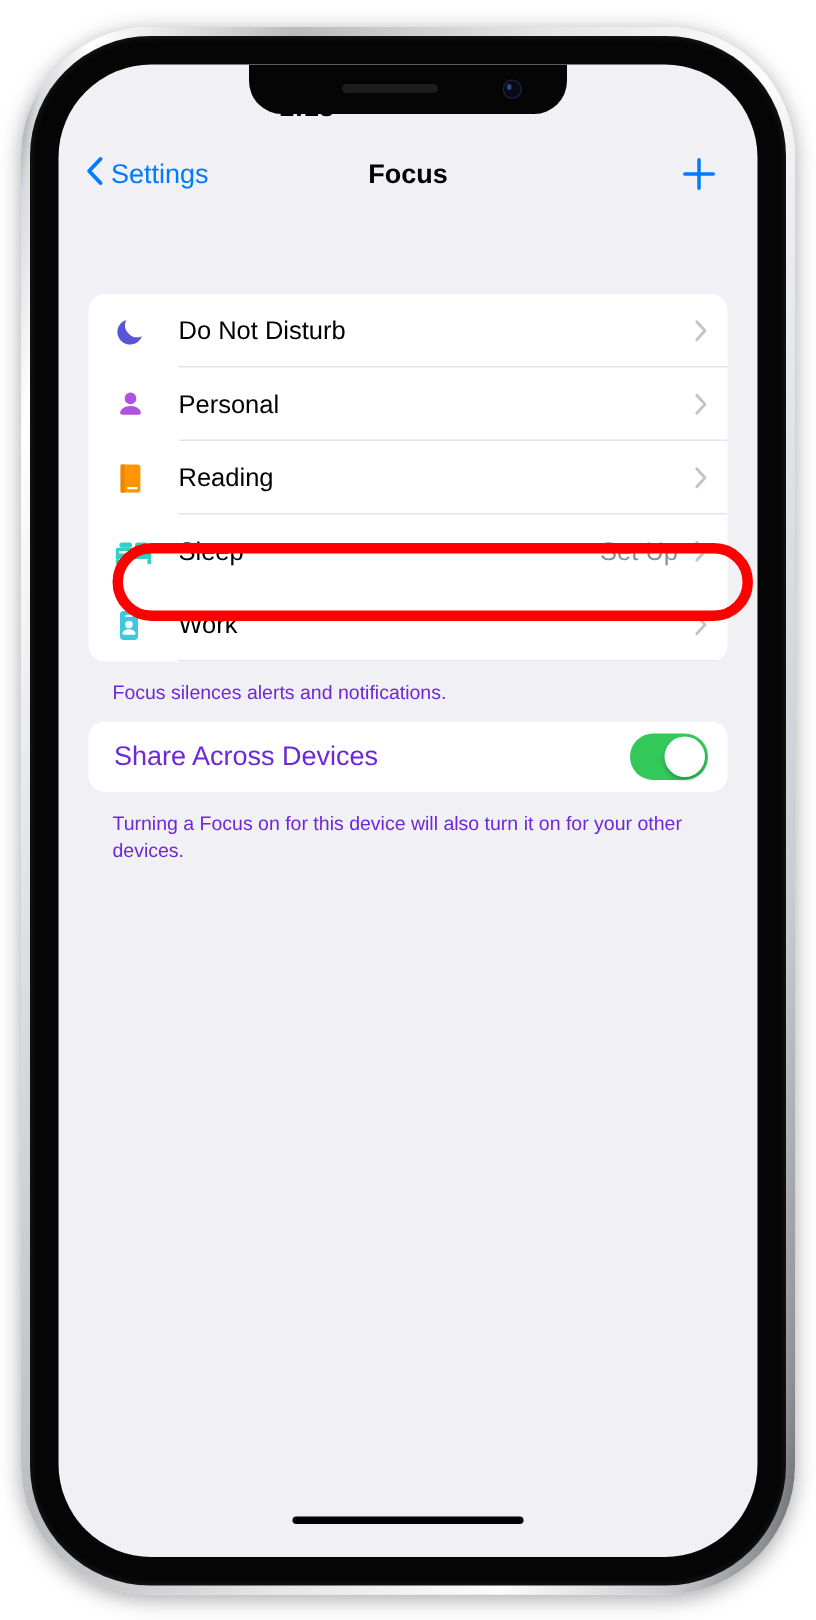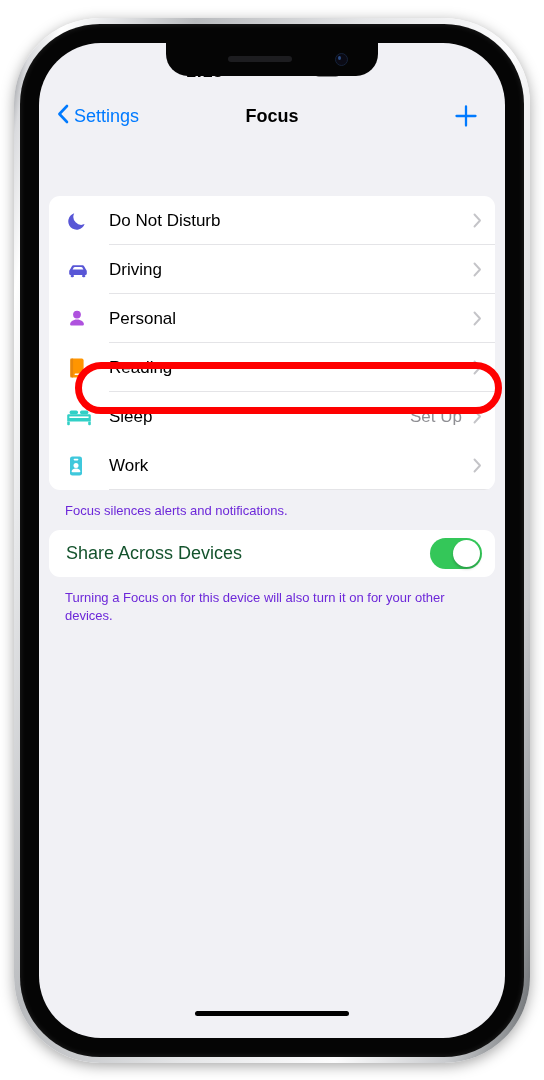--- a/index.html
+++ b/index.html
@@ -156,21 +156,21 @@
     line-height: 0;
   }
 
   
   #content {
     position: absolute;
     top: 100px;
     left: 0;
     right: 0;
     bottom: 0;
-    padding: 0 10px;
+    padding: 0 20px;
     box-sizing: border-box;
   }
   .card {
     background: #ffffff;
     border-radius: 11px;
     overflow: hidden;
   }
   #focus-card { margin-top: 53px; }
 
   .row {
@@ -228,21 +228,21 @@
   #share-card { margin-top: 11px; }
   #share-row {
     display: flex;
     align-items: center;
     height: 47px;
     padding: 0 13px 0 17px;
     box-sizing: border-box;
   }
   #share-label {
     font-size: 18px;
-    color: #14532d;
+    color: #6d28d9;
     flex: 1;
   }
   .switch {
     width: 52px;
     height: 31px;
     border-radius: 16px;
     background: #34c759;
     position: relative;
     flex: none;
   }
@@ -356,37 +356,20 @@
             </div>
             <div class="row-label">Do Not Disturb</div>
             <div class="chevron">
               <svg width="9" height="15" viewBox="0 0 9 15">
                   <path d="M1.5 1.5L7 7.5 1.5 13.5" stroke="#c4c4c8" stroke-width="1.9" fill="none" stroke-linecap="round" stroke-linejoin="round"></path>
                 </svg>
             </div>
             <div class="divider"></div>
           </div>
 
-          <div class="row">
-            <div class="row-icon">
-              <svg width="24" height="24" viewBox="0 0 24 24">
-                <path d="M3.2 13.4c0-1 .5-1.6 1-2.2l1.4-2.5C6.1 7.8 6.9 7.3 8 7.3h8c1.1 0 1.9.5 2.4 1.4l1.4 2.5c.5.6 1 1.2 1 2.2v2.4c0 .7-.5 1.2-1.2 1.2H4.4c-.7 0-1.2-.5-1.2-1.2z" fill="#5856d6"></path>
-                <rect x="4.6" y="17" width="3.4" height="2.2" rx="1.1" fill="#5856d6"></rect>
-                <rect x="16" y="17" width="3.4" height="2.2" rx="1.1" fill="#5856d6"></rect>
-                <path d="M6.6 11.6l1.1-2c.3-.5.6-.7 1.2-.7h6.2c.6 0 .9.2 1.2.7l1.1 2z" fill="#ffffff"></path>
-              </svg>
-            </div>
-            <div class="row-label">Driving</div>
-            <div class="chevron">
-              <svg width="9" height="15" viewBox="0 0 9 15">
-                  <path d="M1.5 1.5L7 7.5 1.5 13.5" stroke="#c4c4c8" stroke-width="1.9" fill="none" stroke-linecap="round" stroke-linejoin="round"></path>
-                </svg>
-            </div>
-            <div class="divider"></div>
-          </div>
 
           <div class="row">
             <div class="row-icon">
               <svg width="22" height="22" viewBox="0 0 22 22">
                 <circle cx="11" cy="6.6" r="3.9" fill="#af52de"></circle>
                 <path d="M11 11.6c4.1 0 6.9 2.4 6.9 4.6 0 .9-.6 1.3-1.6 1.3H5.7c-1 0-1.6-.4-1.6-1.3 0-2.2 2.8-4.6 6.9-4.6z" fill="#af52de"></path>
               </svg>
             </div>
             <div class="row-label">Personal</div>
             <div class="chevron">

